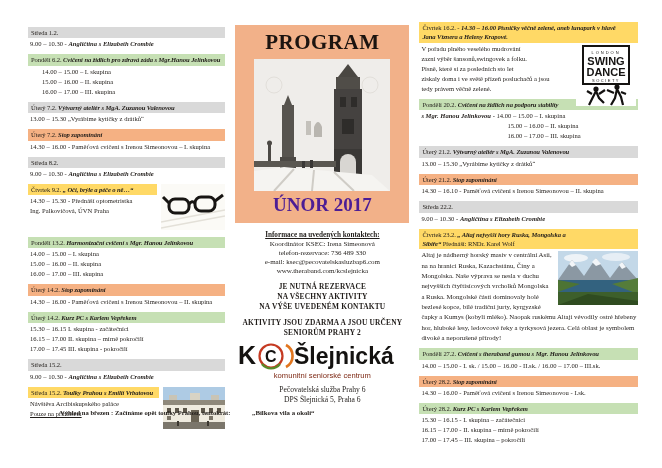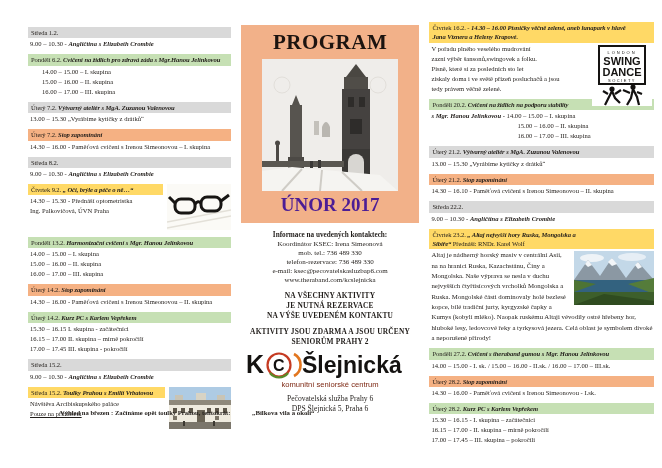--- a/index.html
+++ b/index.html
@@ -1,18 +1,18 @@
 <!DOCTYPE html>
 <html><head>
 <meta charset="utf-8">
 <style>
   html,body{margin:0;padding:0;background:#ffffff;}
   .page{position:relative;width:662px;height:468px;background:#fff;overflow:hidden;
         font-family:"Liberation Serif","DejaVu Serif",serif;color:#211d1a;
-        display:flex;box-sizing:border-box;padding:22px 8px 0 28px;gap:10px;}
+        display:flex;box-sizing:border-box;padding:22px 24px 0 28px;gap:10px;}
   .col{box-sizing:border-box;}
   .col-left{width:204px;margin-top:5px;}
   .col-mid{width:180px;margin-top:0;}
   .col-right{width:226px;margin-top:0;}
 
   
   .block{position:relative;margin-bottom:5px;}
   .hdr{padding:1px 3px;margin-bottom:1px;overflow:hidden;}
   .hdr-line{white-space:nowrap;font-size:6.6px;line-height:9.4px;letter-spacing:-0.1px;}
   .bg-gray{background:#d9d9d9;}
@@ -36,21 +36,21 @@
   .img-swing{min-height:72px;}
   .img-swing .side-img{top:22px;right:2px;background:#22c55e;z-index:2;}
   svg{display:block;}
 
   
   .panel{background:#f2b189;margin-top:3px;padding:5px 6px 7px;text-align:center;}
   .panel-title{font-size:21px;font-weight:700;letter-spacing:0.5px;color:#1c1410;}
   .bridge-wrap{margin:4px auto 3px;width:136px;height:132px;background:#fff;overflow:hidden;}
   .panel-month{font-size:19px;font-weight:700;color:#4c1d95;}
   .contact{margin-top:8px;text-align:center;font-size:7px;line-height:9px;}
-  .contact-heading{font-weight:700;font-size:7.2px;}
+  .contact-heading{font-weight:700;font-size:7.2px;text-decoration:underline;}
   .caps-note{margin-top:6px;text-align:center;font-weight:700;font-size:7.4px;line-height:10px;letter-spacing:0.2px;}
   .logo{margin-top:4px;text-align:center;}
   .logo svg{margin:0 auto;}
   .logo-subtitle{font-family:"Liberation Sans","DejaVu Sans",sans-serif;font-size:7.6px;color:#7d2813;margin-top:1px;}
   .address{margin-top:5px;text-align:center;font-size:7.6px;line-height:10px;}
 
   
   .footer-outlook{position:absolute;left:60px;top:409px;font-weight:700;font-size:6.6px;white-space:nowrap;}
   .footer-dest{position:absolute;left:252px;top:409px;font-weight:700;font-size:6.8px;white-space:nowrap;}
 </style>
@@ -200,29 +200,28 @@
     <rect x="48" y="102" width="3" height="7" fill="#3a3836"></rect>
     <rect x="56" y="101" width="3" height="8" fill="#3a3836"></rect>
   </svg>
         </div>
       <div class="panel-month">ÚNOR 2017</div>
     </div>
     <div class="contact">
       <div class="contact-heading">Informace na uvedených kontaktech:</div>
       <div>
           <div class="contact-line"><span>Koordinátor KSEC: </span><span class="s-b">Irena Simeonová</span></div>
-          <div class="contact-line"><span>mob. tel.: 736 489 330</span></div>
           <div class="contact-line"><span>telefon-rezervace:  736 489 330</span></div>
           <div class="contact-line"><span>e-mail: ksec@pecovatelskasluzbap6.com</span></div>
           <div class="contact-line"><span>www.theraband.com/kcslejnicka</span></div>
         </div>
     </div>
     <div class="caps-note">
+        <div class="caps-line">JE NUTNÁ REZERVACE</div>
         <div class="caps-line">NA VŠECHNY AKTIVITY</div>
-        <div class="caps-line">JE NUTNÁ REZERVACE</div>
         <div class="caps-line">NA VÝŠE UVEDENÉM KONTAKTU</div>
       </div>
     <div class="caps-note">
         <div class="caps-line">AKTIVITY JSOU ZDARMA A JSOU URČENY</div>
         <div class="caps-line">SENIORŮM PRAHY 2</div>
       </div>
     <div class="logo">
       <svg width="168" height="28" viewBox="0 0 168 28">
         <text x="0" y="22" font-family="Liberation Sans, sans-serif" font-size="25" font-weight="bold" fill="#141210">K</text>
         <circle cx="33" cy="14" r="11.5" fill="none" stroke="#c53a22" stroke-width="2.2"></circle>

